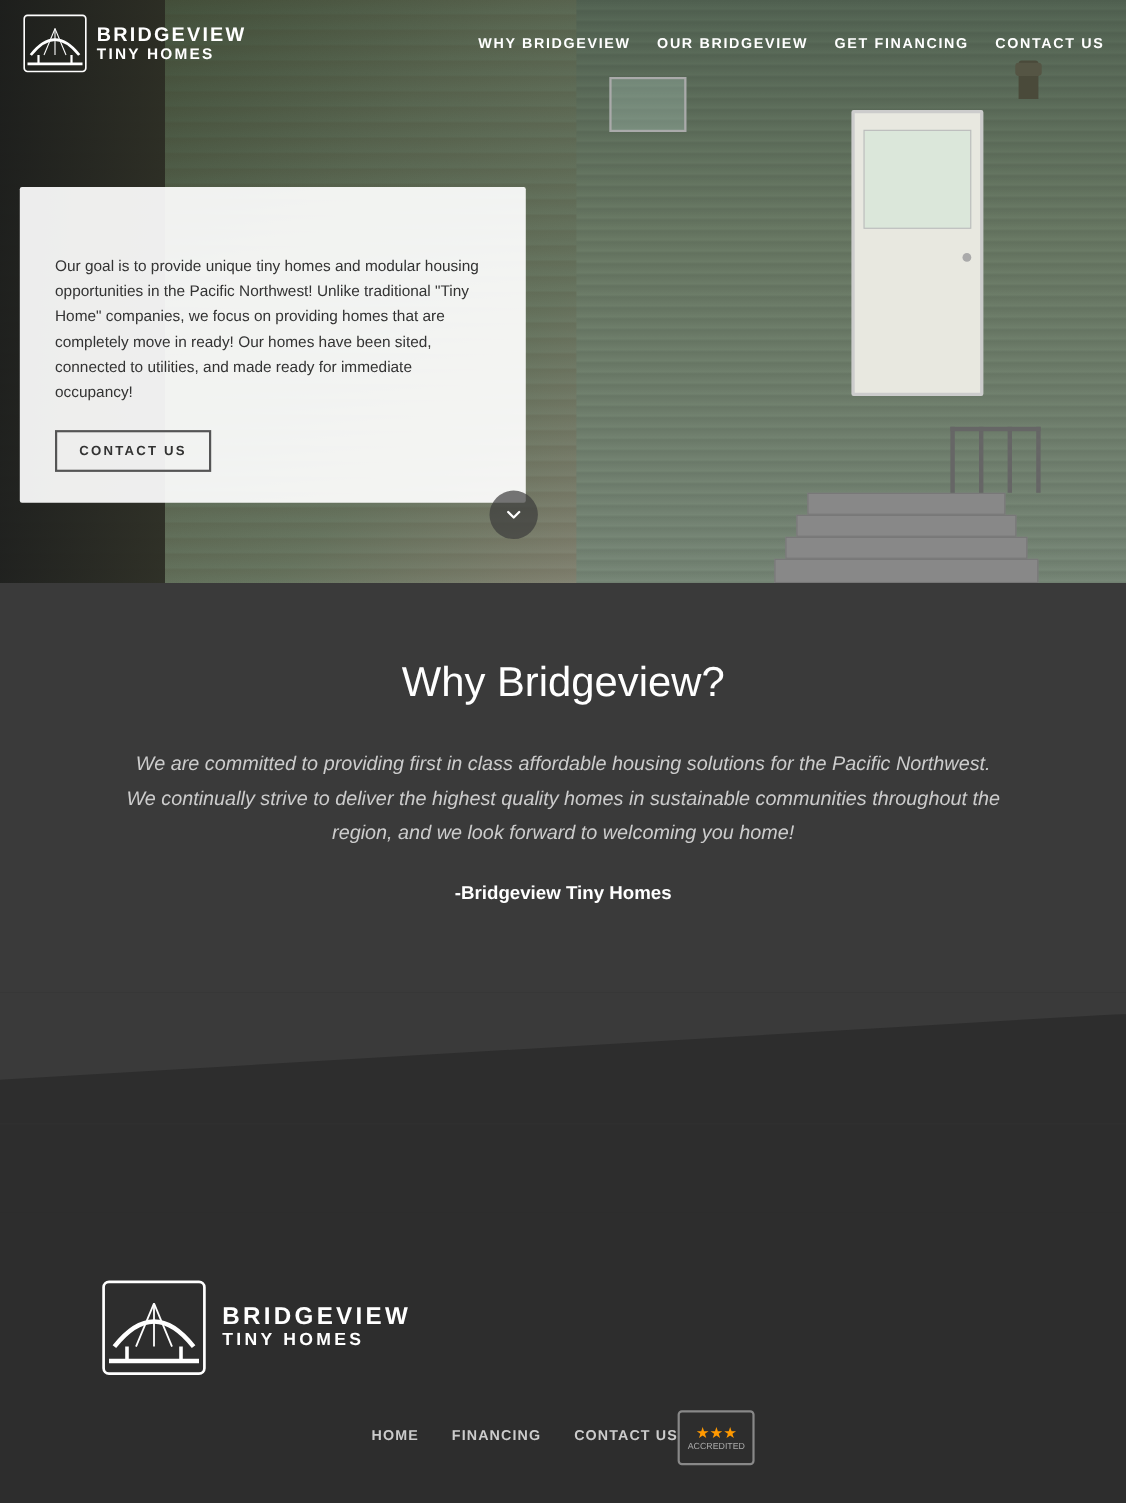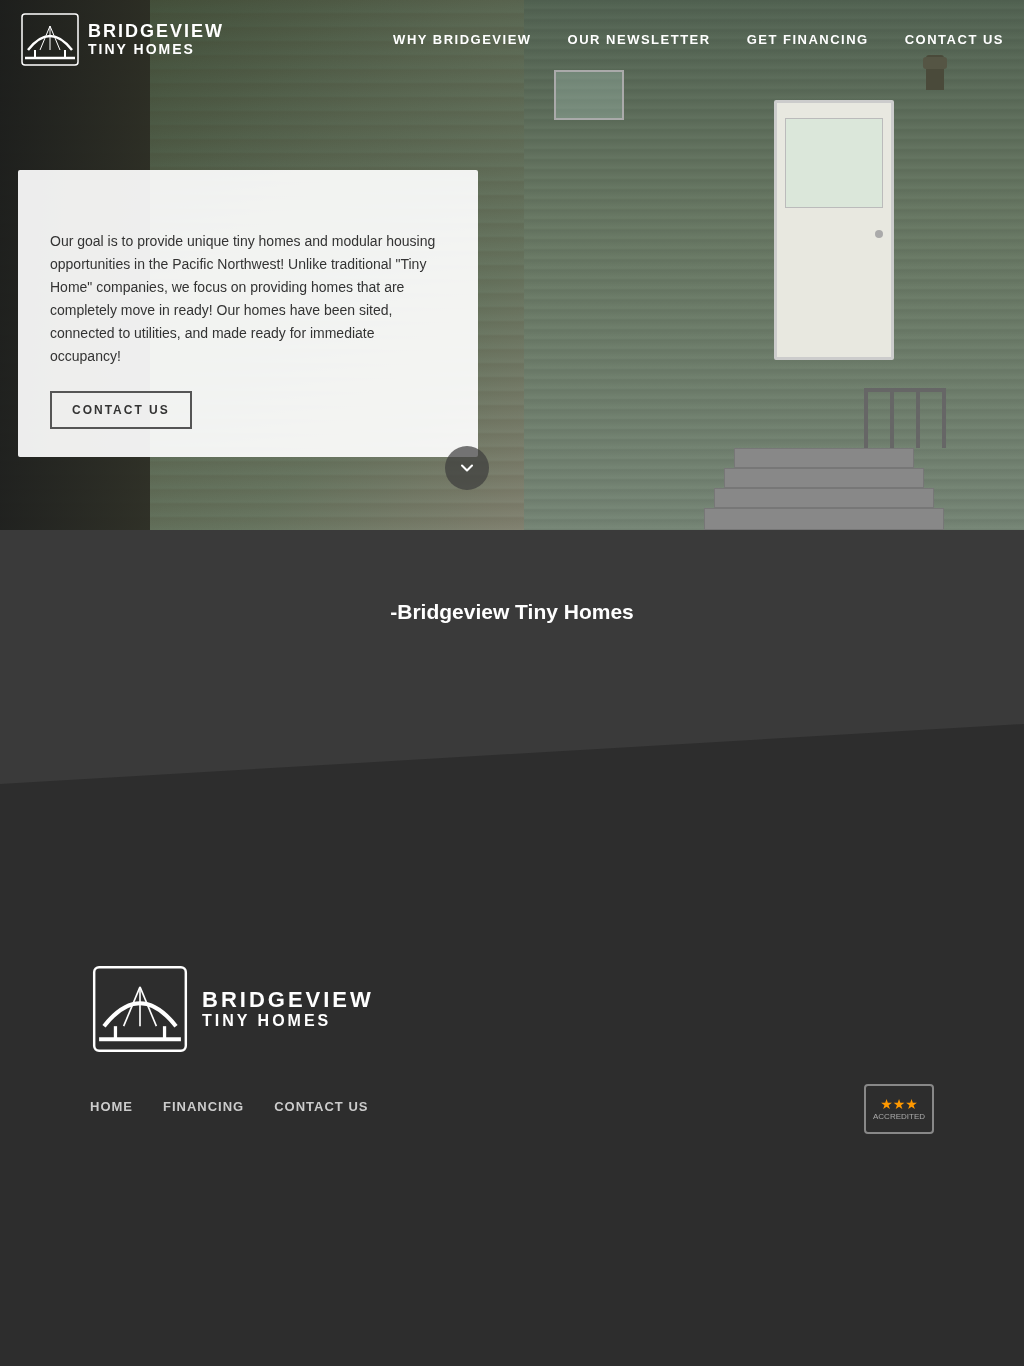--- a/index.html
+++ b/index.html
@@ -37,21 +37,21 @@
       color: #fff;
     }
     .logo-text-bottom {
       font-size: 14px;
       font-weight: 700;
       letter-spacing: 2px;
       color: #fff;
     }
     .nav-links {
       display: flex;
-      gap: 36px;
+      gap: 24px;
       align-items: center;
     }
     .nav-link {
       color: #fff;
       text-decoration: none;
       font-size: 13px;
       font-weight: 700;
       letter-spacing: 1.5px;
       cursor: pointer;
     }
@@ -169,21 +169,21 @@
     }
     .why-quote {
       font-size: 18px;
       font-style: italic;
       color: #ccc;
       line-height: 1.75;
       max-width: 800px;
       margin: 0 auto 28px;
     }
     .why-attribution {
-      font-size: 21px;
+      font-size: 17px;
       font-weight: 600;
       color: #fff;
     }
 
     
     .diagonal-break {
       width: 100%;
       height: 120px;
       background: #3a3a3a;
       position: relative;
@@ -244,21 +244,21 @@
       color: #ccc;
       text-decoration: none;
       font-size: 13px;
       font-weight: 600;
       letter-spacing: 1px;
       cursor: pointer;
     }
     .footer-bottom {
       width: 100%;
       display: flex;
-      justify-content: space-between;
+      justify-content: center;
       align-items: flex-end;
     }
     .accredited-badge {
       width: 70px;
       height: 50px;
       border: 2px solid #888;
       border-radius: 4px;
       display: flex;
       align-items: center;
       justify-content: center;
@@ -303,21 +303,21 @@
         <line x1="30" y1="14" x2="30" y2="38" stroke="#fff" stroke-width="1"></line>
         <line x1="30" y1="14" x2="40" y2="38" stroke="#fff" stroke-width="1"></line>
       </svg>
       <div class="logo-text-block">
         <span class="logo-text-top">BRIDGEVIEW</span>
         <span class="logo-text-bottom">TINY HOMES</span>
       </div>
     </div>
     <div class="nav-links">
       <a class="nav-link">WHY BRIDGEVIEW</a>
-      <a class="nav-link">OUR NEWSLETTER</a>
+      <a class="nav-link">OUR BRIDGEVIEW</a>
       <a class="nav-link">GET FINANCING</a>
       <a class="nav-link">CONTACT US</a>
     </div>
   </nav>
 
   <section class="hero">
     <div class="hero-bg"></div>
     <div class="hero-siding"></div>
 
     <div style="position:absolute; left:0; top:0; width:150px; height:100%; background: linear-gradient(90deg, #1a1a1a 0%, #2a2a22 100%); opacity:0.9;"></div>
@@ -359,20 +359,22 @@
     </div>
 
     <div class="scroll-chevron">
       <svg viewBox="0 0 24 24" fill="none" stroke="#fff" stroke-width="2.5" stroke-linecap="round" stroke-linejoin="round">
         <polyline points="6 9 12 15 18 9"></polyline>
       </svg>
     </div>
   </section>
 
   <section class="why-section">
+    <h2 class="why-title">Why Bridgeview?</h2>
+    <p class="why-quote">We are committed to providing first in class affordable housing solutions for the Pacific Northwest. We continually strive to deliver the highest quality homes in sustainable communities throughout the region, and we look forward to welcoming you home!</p>
     <p class="why-attribution">-Bridgeview Tiny Homes</p>
   </section>
 
   <div class="diagonal-break"></div>
 
   <div class="dark-padding"></div>
 
   <footer class="footer-section">
     <div class="footer-logo-area">
 

